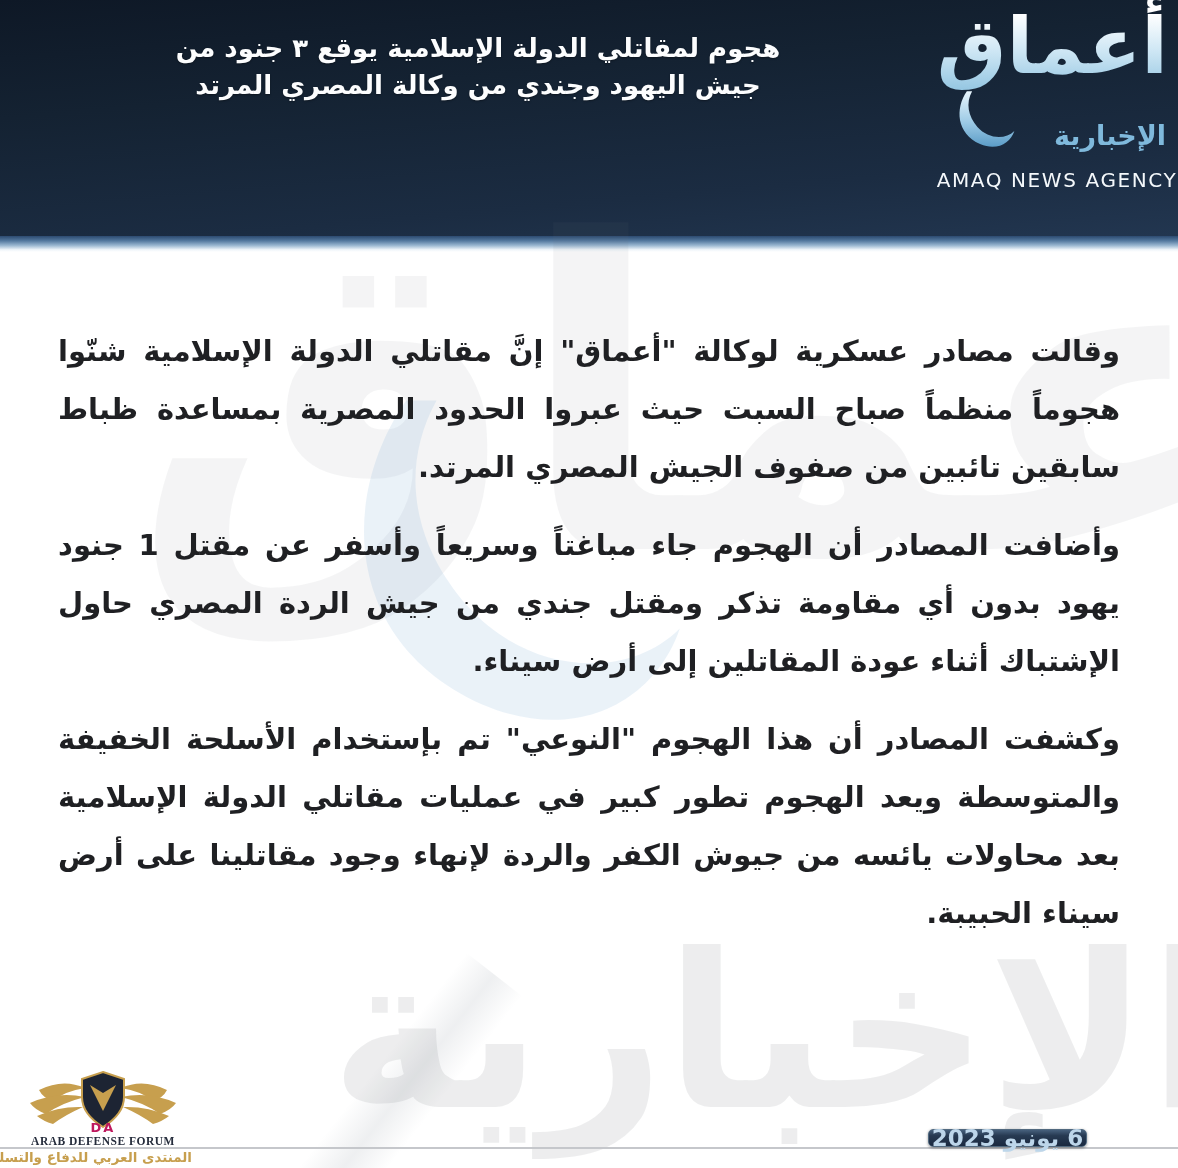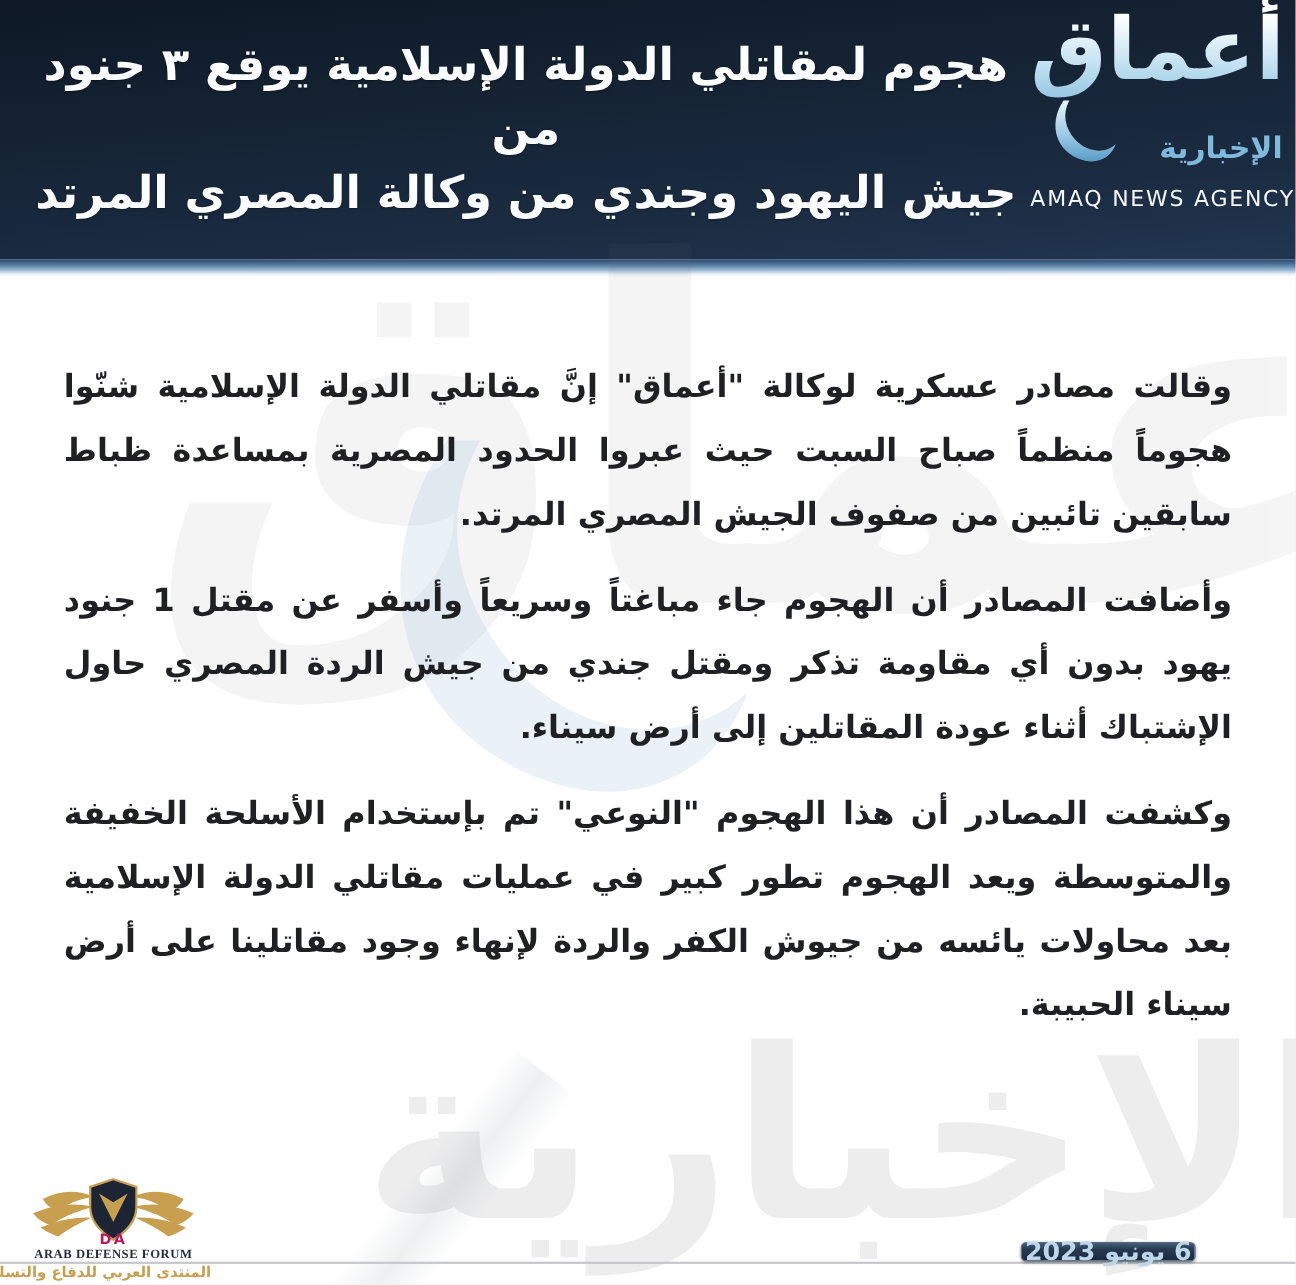--- a/index.html
+++ b/index.html
@@ -17,21 +17,21 @@
     background:linear-gradient(175deg,#0e1826 0%, #142232 35%, #1b2c42 75%, #223650 100%);
     display:flex; flex-direction:row; align-items:stretch;
   }
   .header-band{
     position:relative; width:100%; height:16px;
     background:linear-gradient(180deg,#2c4a70 0%, #54799f 30%, #9db9d2 60%, #eef4f9 85%, #ffffff 100%);
   }
   .headline{
     flex:1 1 auto; direction:rtl; text-align:center;
     padding:30px 10px 0 30px;
-    color:#fcfdfe; font-weight:bold; font-size:41px; line-height:1.42;
+    color:#fcfdfe; font-weight:bold; font-size:26px; line-height:1.42;
     text-shadow:0 1px 2px rgba(0,0,0,.35);
   }
   .amaq-logo{
     position:relative; flex:0 0 242px; height:100%;
   }
   .logo-ar{
     position:absolute; top:0px; right:10px;
     font-size:78px; font-weight:bold; direction:rtl;
     background:linear-gradient(180deg,#ffffff 15%, #cde6f4 55%, #8fc3e0 100%);
     -webkit-background-clip:text; background-clip:text; color:transparent;

